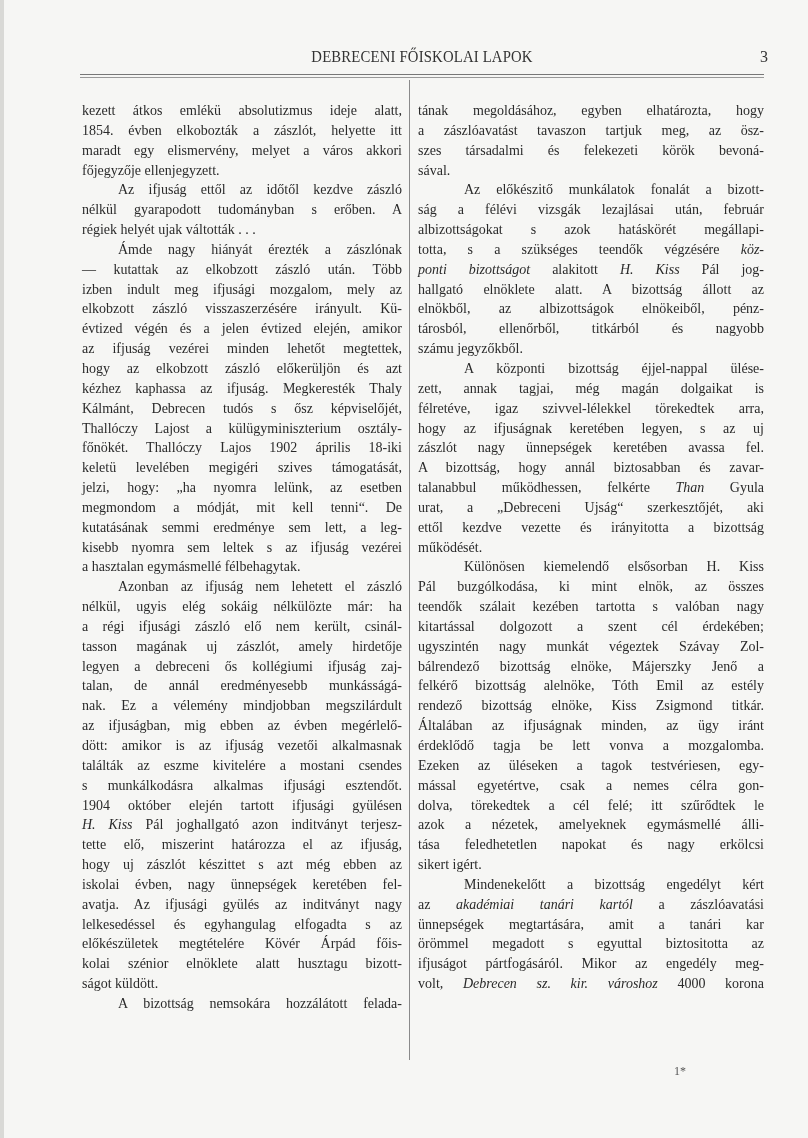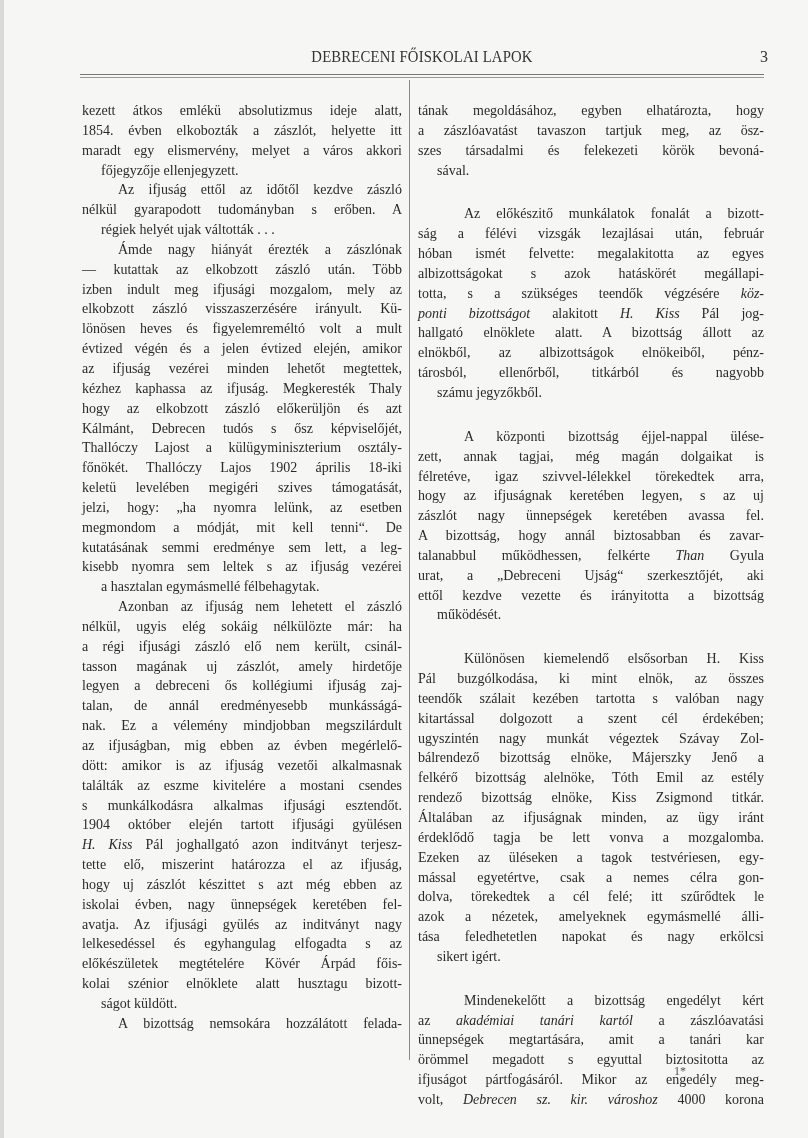--- a/index.html
+++ b/index.html
@@ -24,23 +24,23 @@
   .rule-top { position: absolute; left: 80px; width: 684px; top: 74px; height: 0; border-top: 1px solid #777; }
   .rule-bot { position: absolute; left: 80px; width: 684px; top: 77px; height: 0; border-top: 1px solid #999; }
   .col-rule { position: absolute; left: 409px; top: 80px; width: 0; height: 980px; border-left: 1px solid #8a8a8a; }
   .column { position: absolute; top: 101px; font-size: 14px; line-height: 19.85px; }
   .col-left { left: 82px; width: 320px; }
   .col-right { left: 418px; width: 346px; }
   .line {
     display: block; white-space: nowrap; text-align: justify; text-align-last: justify;
     height: 19.85px; overflow: visible;
   }
-  .line.last { text-align-last: left; margin-left: 19px; }
+  .line.last { text-align-last: left; }
   .line.indent { padding-left: 36px; }
-  .col-right .line.indent { padding-left: 46px; margin-top: 24px; }
+  .col-right .line.indent { padding-left: 46px; }
   .line .it { font-style: italic; }
   .footer-sig { position: absolute; left: 674px; top: 1064px; font-size: 12px; color: #555; }
 </style>
 </head>
 <body>
 
 <div class="page">
   <div class="left-edge"></div>
 
   <div class="header">
@@ -56,25 +56,24 @@
       <span class="line"><span>1854. évben elkobozták a zászlót, helyette itt</span></span>
       <span class="line"><span>maradt egy elismervény, melyet a város akkori</span></span>
       <span class="line last"><span>főjegyzője ellenjegyzett.</span></span>
       <span class="line indent"><span>Az ifjuság ettől az időtől kezdve zászló</span></span>
       <span class="line"><span>nélkül gyarapodott tudományban s erőben. A</span></span>
       <span class="line last"><span>régiek helyét ujak váltották . . .</span></span>
       <span class="line indent"><span>Ámde nagy hiányát érezték a zászlónak</span></span>
       <span class="line"><span>— kutattak az elkobzott zászló után. Több</span></span>
       <span class="line"><span>izben indult meg ifjusági mozgalom, mely az</span></span>
       <span class="line"><span>elkobzott zászló visszaszerzésére irányult. Kü-</span></span>
-      <span class="line"><span>lönösen heves és figyelemreméltó volt a mult</span></span>
       <span class="line"><span>évtized végén és a jelen évtized elején, amikor</span></span>
       <span class="line"><span>az ifjuság vezérei minden lehetőt megtettek,</span></span>
+      <span class="line"><span>hogy az elkobzott zászló előkerüljön és azt</span></span>
       <span class="line"><span>kézhez kaphassa az ifjuság. Megkeresték Thaly</span></span>
-      <span class="line"><span>hogy az elkobzott zászló előkerüljön és azt</span></span>
       <span class="line"><span>Kálmánt, Debrecen tudós s ősz képviselőjét,</span></span>
       <span class="line"><span>Thallóczy Lajost a külügyminiszterium osztály-</span></span>
       <span class="line"><span>főnökét. Thallóczy Lajos 1902 április 18-iki</span></span>
       <span class="line"><span>keletü levelében megigéri szives támogatását,</span></span>
       <span class="line"><span>jelzi, hogy: „ha nyomra lelünk, az esetben</span></span>
       <span class="line"><span>megmondom a módját, mit kell tenni“. De</span></span>
       <span class="line"><span>kutatásának semmi eredménye sem lett, a leg-</span></span>
       <span class="line"><span>kisebb nyomra sem leltek s az ifjuság vezérei</span></span>
       <span class="line last"><span>a hasztalan egymásmellé félbehagytak.</span></span>
       <span class="line indent"><span>Azonban az ifjuság nem lehetett el zászló</span></span>
@@ -100,21 +99,20 @@
       <span class="line last"><span>ságot küldött.</span></span>
       <span class="line indent"><span>A bizottság nemsokára hozzálátott felada-</span></span>
     </div>
   <div class="column col-right" id="col-right">
       <span class="line"><span>tának megoldásához, egyben elhatározta, hogy</span></span>
       <span class="line"><span>a zászlóavatást tavaszon tartjuk meg, az ösz-</span></span>
       <span class="line"><span>szes társadalmi és felekezeti körök bevoná-</span></span>
       <span class="line last"><span>sával.</span></span>
       <span class="line indent"><span>Az előkészitő munkálatok fonalát a bizott-</span></span>
       <span class="line"><span>ság a félévi vizsgák lezajlásai után, február</span></span>
-      <span class="line"><span>hóban ismét felvette: megalakitotta az egyes</span></span>
       <span class="line"><span>albizottságokat s azok hatáskörét megállapi-</span></span>
       <span class="line"><span>totta, s a szükséges teendők végzésére </span><span class="it">köz-</span></span>
       <span class="line"><span class="it">ponti bizottságot</span><span> alakitott </span><span class="it">H. Kiss</span><span> Pál jog-</span></span>
       <span class="line"><span>hallgató elnöklete alatt. A bizottság állott az</span></span>
       <span class="line"><span>elnökből, az albizottságok elnökeiből, pénz-</span></span>
       <span class="line"><span>tárosból, ellenőrből, titkárból és nagyobb</span></span>
       <span class="line last"><span>számu jegyzőkből.</span></span>
       <span class="line indent"><span>A központi bizottság éjjel-nappal ülése-</span></span>
       <span class="line"><span>zett, annak tagjai, még magán dolgaikat is</span></span>
       <span class="line"><span>félretéve, igaz szivvel-lélekkel törekedtek arra,</span></span>

